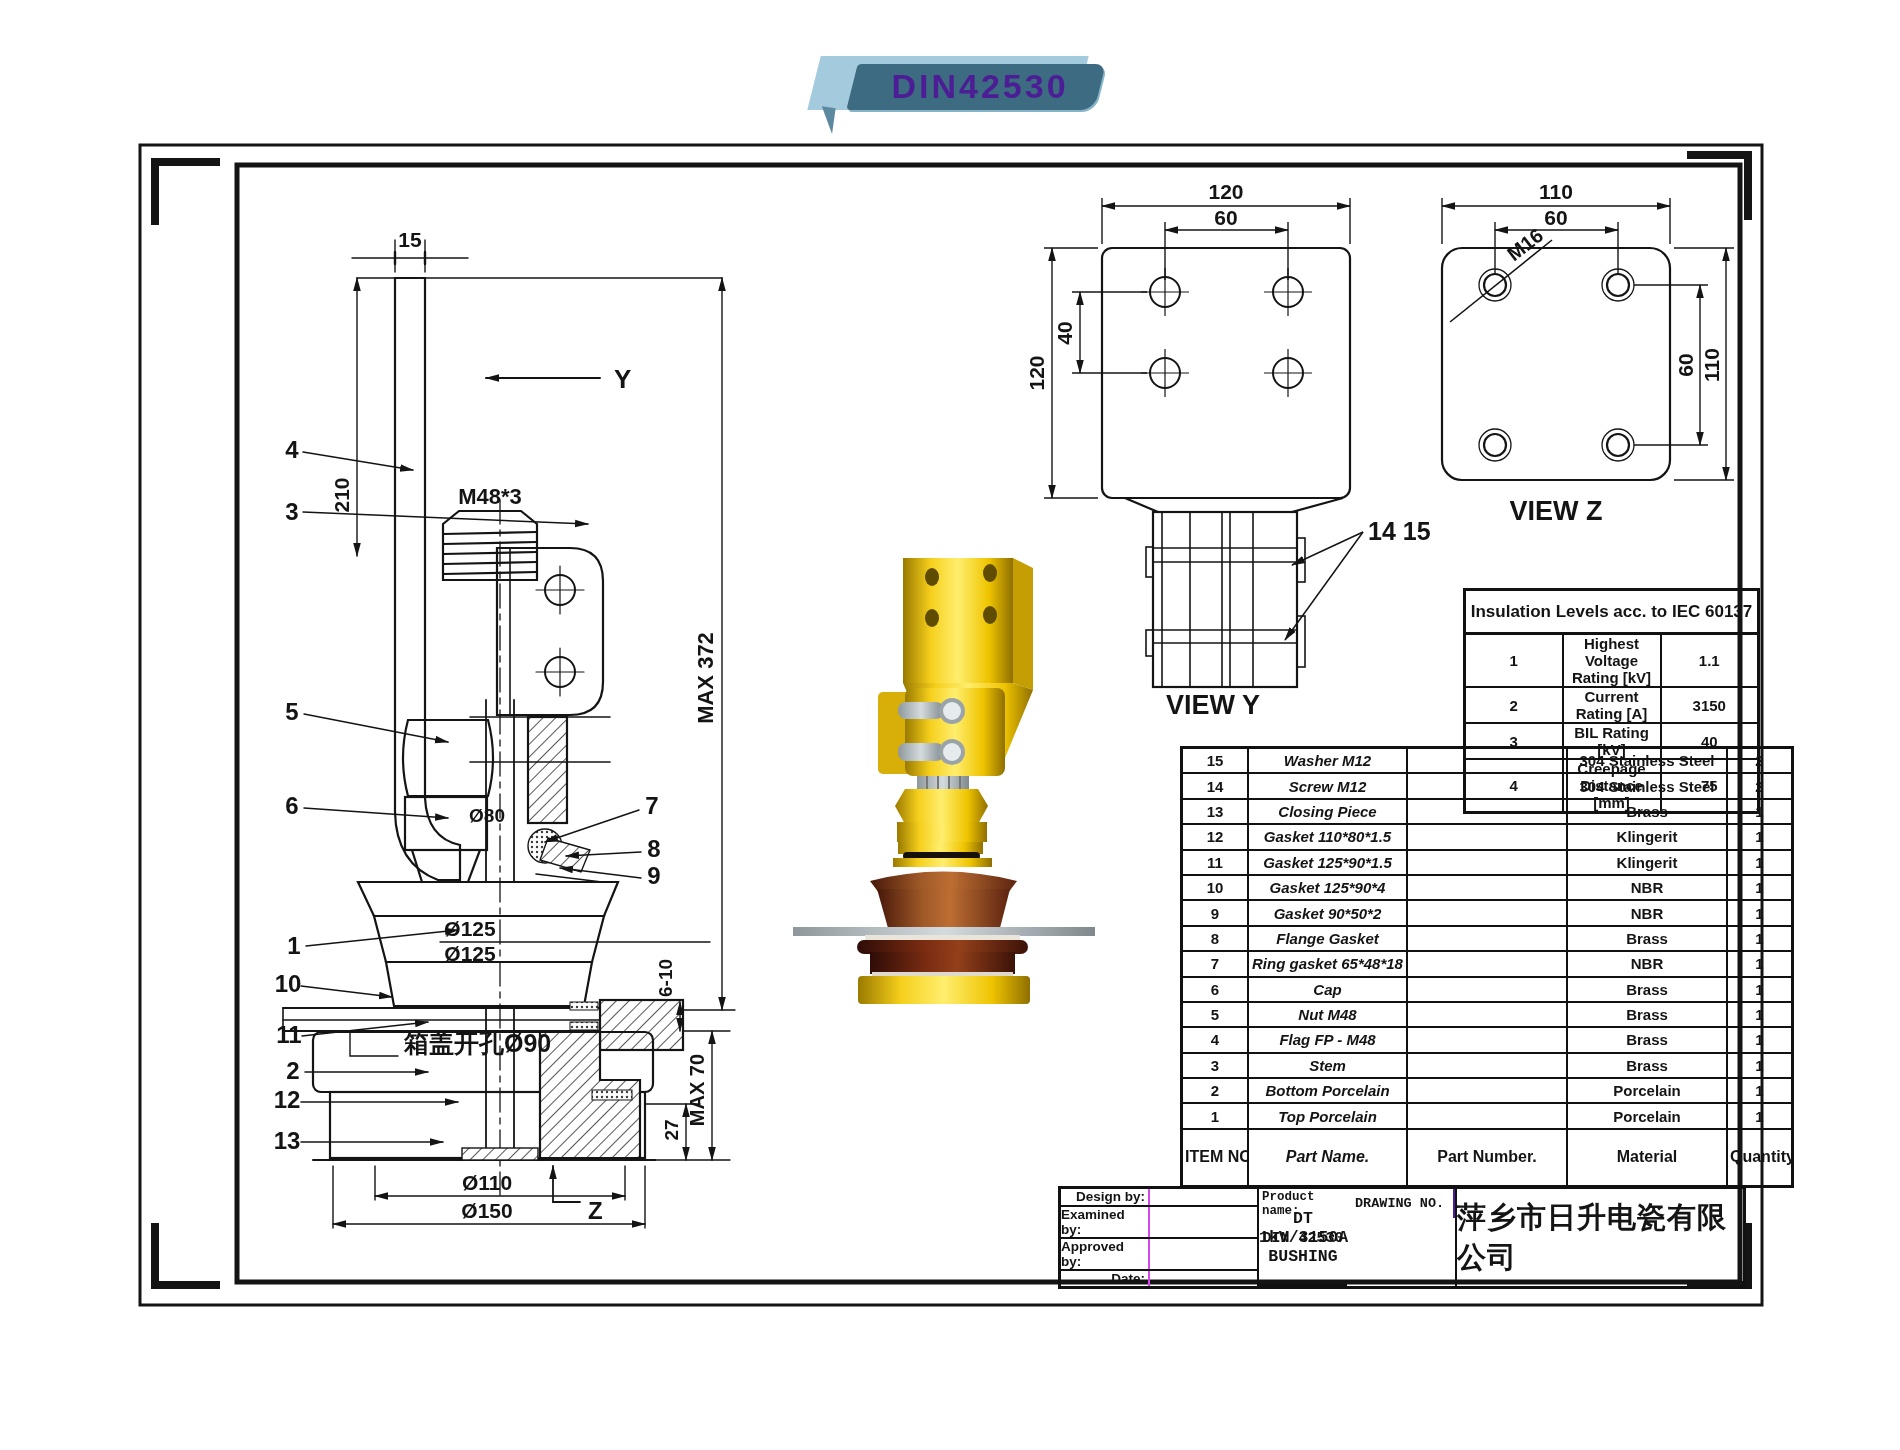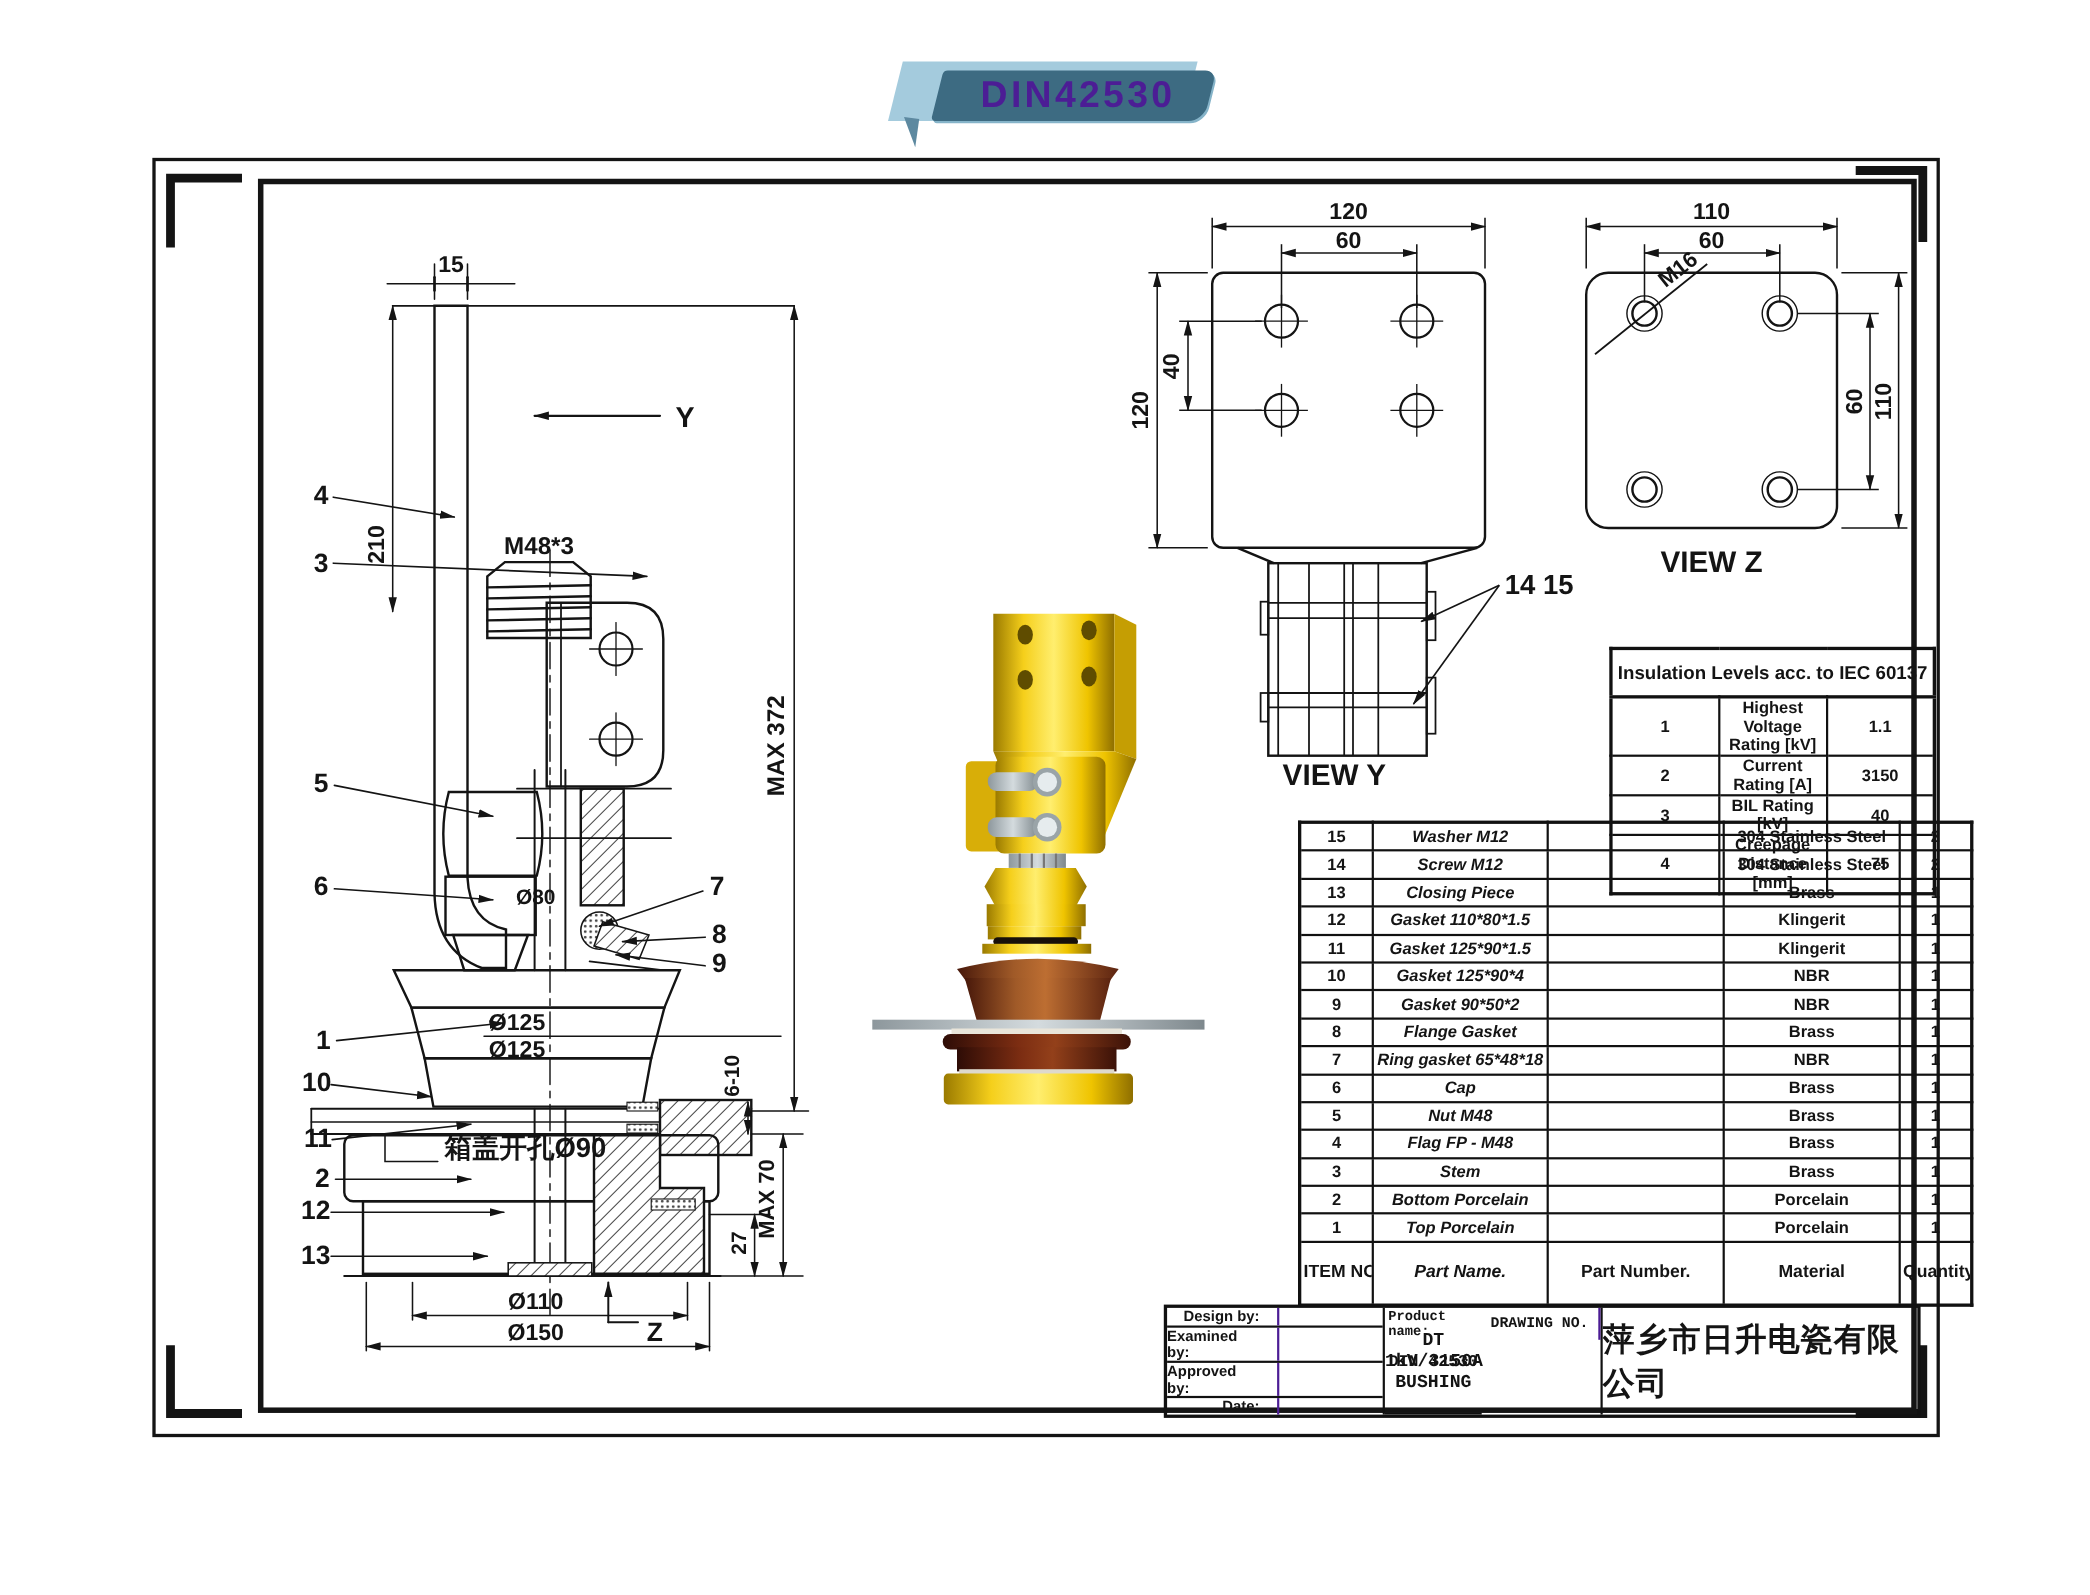--- a/index.html
+++ b/index.html
@@ -24,21 +24,21 @@
   .parts-table table{width:586px;border:3px solid #111;}
   .parts-table td{border:2px solid #111;font-size:15px;font-weight:bold;text-align:center;height:23.4px;padding:0 2px;overflow:hidden;white-space:nowrap;}
   .parts-table td.c1{width:60px;}.parts-table td.c2{width:153px;font-style:italic;}.parts-table td.c3{width:154px;}
   .parts-table td.c4{width:154px;}.parts-table td.c5{width:59px;}
   .parts-table tr.hdr td{height:55px;font-size:16px;}
   
   .tblock{left:1058px;top:1186px;width:682px;height:97px;border:3px solid #111;display:flex;font-weight:bold;}
   .tb-left{width:196px;border-right:2px solid #111;display:flex;flex-direction:column;}
   .tb-row{flex:1;display:flex;border-bottom:2px solid #111;}
   .tb-row:last-child{border-bottom:none;}
-  .tb-lab{width:84px;border-right:2px solid #4c1d95;font-size:13.5px;display:flex;align-items:center;justify-content:flex-end;padding-right:16px;}
+  .tb-lab{width:84px;border-right:2px solid #d946ef;font-size:13.5px;display:flex;align-items:center;justify-content:flex-end;padding-right:3px;}
   .tb-val{flex:1;}
   .tb-mid{width:196px;border-right:2px solid #111;display:flex;flex-direction:row;font-family:"Liberation Mono","DejaVu Sans Mono",monospace;}
   .tb-pn{flex:1;position:relative;border-bottom:2px solid #111;}
   .tb-pn-label{position:absolute;left:3px;top:1px;font-size:12.5px;}
   .tb-pn-l1{position:absolute;left:0;top:20px;width:100%;text-align:center;font-size:16.5px;}
   .tb-pn-l2{position:absolute;left:0;top:41px;width:100%;text-align:center;font-size:15px;}
   .tb-dn{height:29px;display:flex;}
   .tb-dn-label{width:98px;border-right:2px solid #4c1d95;font-size:13.5px;display:flex;align-items:center;padding-left:8px;}
   .tb-dn-val{flex:1;}
   .tb-co{flex:1;display:flex;align-items:center;justify-content:center;font-size:29px;letter-spacing:1px;font-family:"Liberation Sans",sans-serif;}

